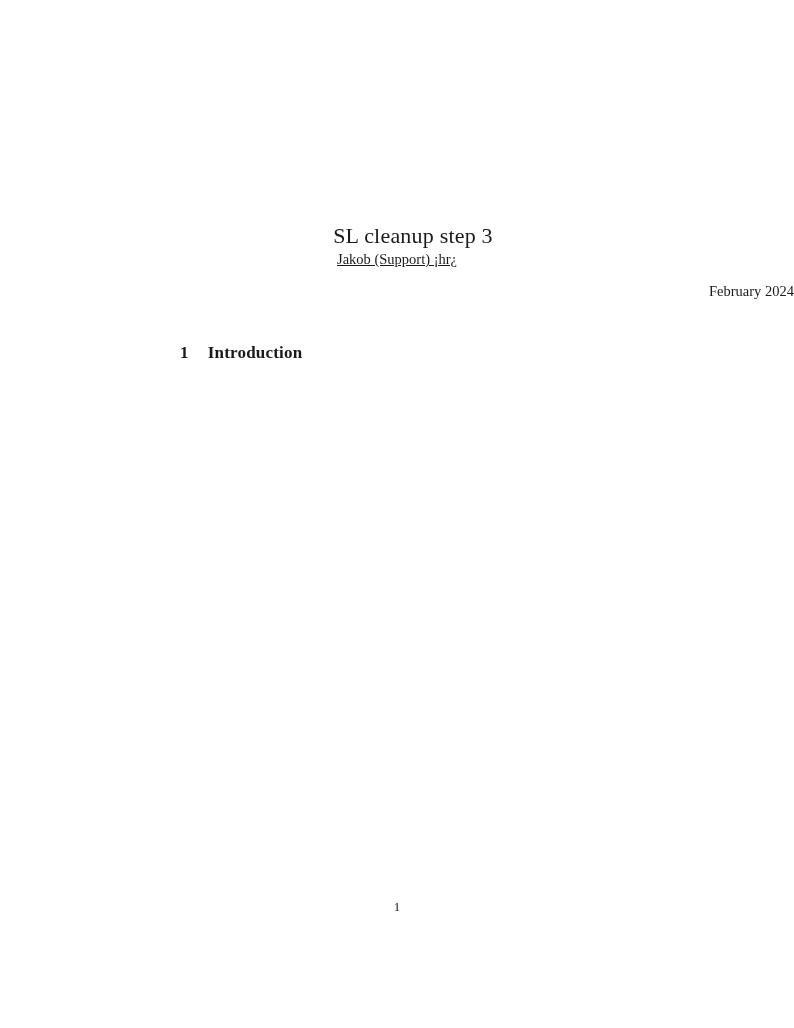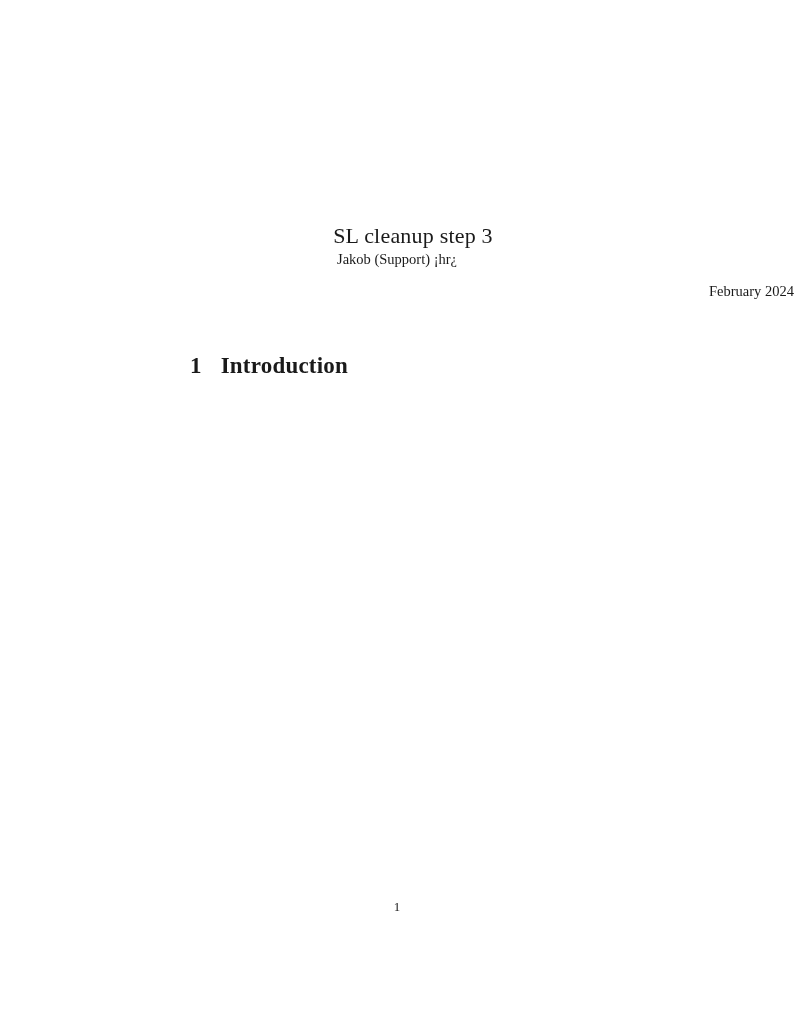--- a/index.html
+++ b/index.html
@@ -34,37 +34,38 @@
     letter-spacing: 0.2px;
   }
   .doc-author {
     position: absolute;
     top: 251px;
     left: 0;
     width: 100%;
     margin: 0;
     font-size: 14.5px;
     font-weight: 400;
+    text-decoration: underline;
   }
   .doc-date {
     position: absolute;
     top: 283px;
     left: 0;
     width: 100%;
     margin: 0;
     font-size: 14.5px;
     font-weight: 400;
     text-align: right;
   }
   .section-heading {
     position: absolute;
     top: 335px;
     left: 172px;
-    margin: 18px;
-    font-size: 23px;
+    margin: 8px;
+    font-size: 17px;
     font-weight: 700;
     letter-spacing: 0.2px;
   }
   .section-number {
     display: inline-block;
     margin-right: 19px;
   }
   .page-footer {
     position: absolute;
     top: 899px;

